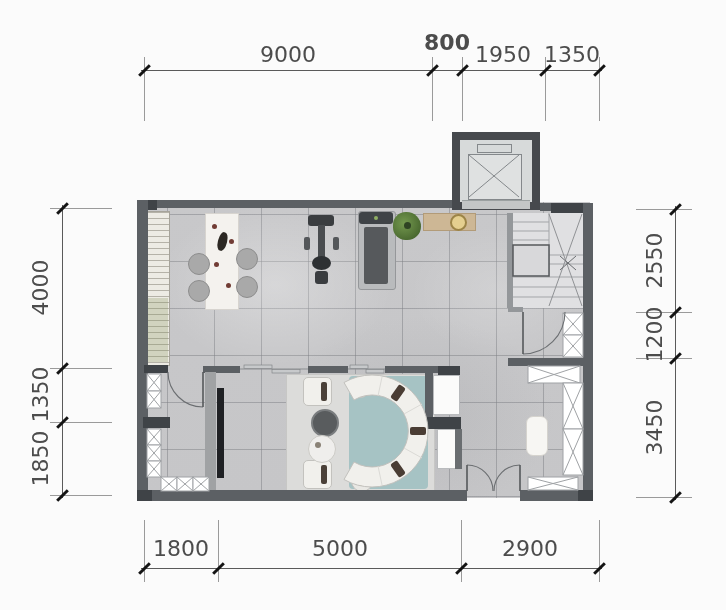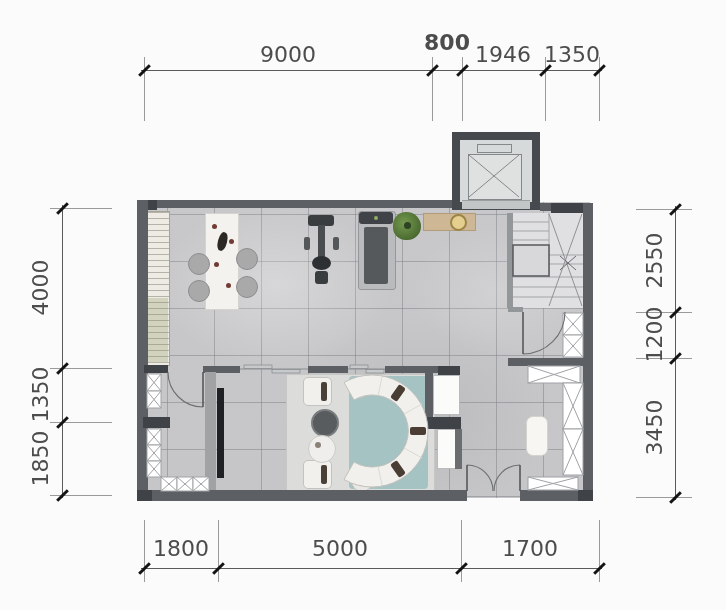--- a/index.html
+++ b/index.html
@@ -283,37 +283,37 @@
     <div class="abs ext-line" style="left:462px;top:57px;width:1px;height:64px;"></div>
     <div class="abs ext-line" style="left:545px;top:57px;width:1px;height:64px;"></div>
     <div class="abs ext-line" style="left:599px;top:57px;width:1px;height:64px;"></div>
     <div class="abs tick" style="left:137px;top:69px;"></div>
     <div class="abs tick" style="left:425px;top:69px;"></div>
     <div class="abs tick" style="left:455px;top:69px;"></div>
     <div class="abs tick" style="left:538px;top:69px;"></div>
     <div class="abs tick" style="left:592px;top:69px;"></div>
     <span class="abs dim-label" style="left:248px;top:42px;width:80px;">9000</span>
     <span class="abs dim-label" style="left:417px;top:30px;width:60px;font-weight:bold;">800</span>
-    <span class="abs dim-label" style="left:473px;top:42px;width:60px;">1946</span>
+    <span class="abs dim-label" style="left:473px;top:42px;width:60px;">1950</span>
     <span class="abs dim-label" style="left:542px;top:42px;width:60px;">1350</span>
   </div>
 
   <div>
     <div class="abs dim-line" style="left:141px;top:568px;width:461px;height:1px;"></div>
     <div class="abs ext-line" style="left:144px;top:520px;width:1px;height:62px;"></div>
     <div class="abs ext-line" style="left:218px;top:520px;width:1px;height:62px;"></div>
     <div class="abs ext-line" style="left:461px;top:520px;width:1px;height:62px;"></div>
     <div class="abs ext-line" style="left:599px;top:520px;width:1px;height:62px;"></div>
     <div class="abs tick" style="left:137px;top:567px;"></div>
     <div class="abs tick" style="left:211px;top:567px;"></div>
     <div class="abs tick" style="left:454px;top:567px;"></div>
     <div class="abs tick" style="left:592px;top:567px;"></div>
     <span class="abs dim-label" style="left:151px;top:536px;width:60px;">1800</span>
     <span class="abs dim-label" style="left:300px;top:536px;width:80px;">5000</span>
-    <span class="abs dim-label" style="left:500px;top:536px;width:60px;">1700</span>
+    <span class="abs dim-label" style="left:500px;top:536px;width:60px;">2900</span>
   </div>
 
   <div>
     <div class="abs dim-line" style="left:62px;top:205px;width:1px;height:293px;"></div>
     <div class="abs ext-line" style="left:50px;top:208px;width:62px;height:1px;"></div>
     <div class="abs ext-line" style="left:50px;top:368px;width:62px;height:1px;"></div>
     <div class="abs ext-line" style="left:50px;top:422px;width:62px;height:1px;"></div>
     <div class="abs ext-line" style="left:50px;top:495px;width:62px;height:1px;"></div>
     <div class="abs tick" style="left:55px;top:207px;"></div>
     <div class="abs tick" style="left:55px;top:367px;"></div>

